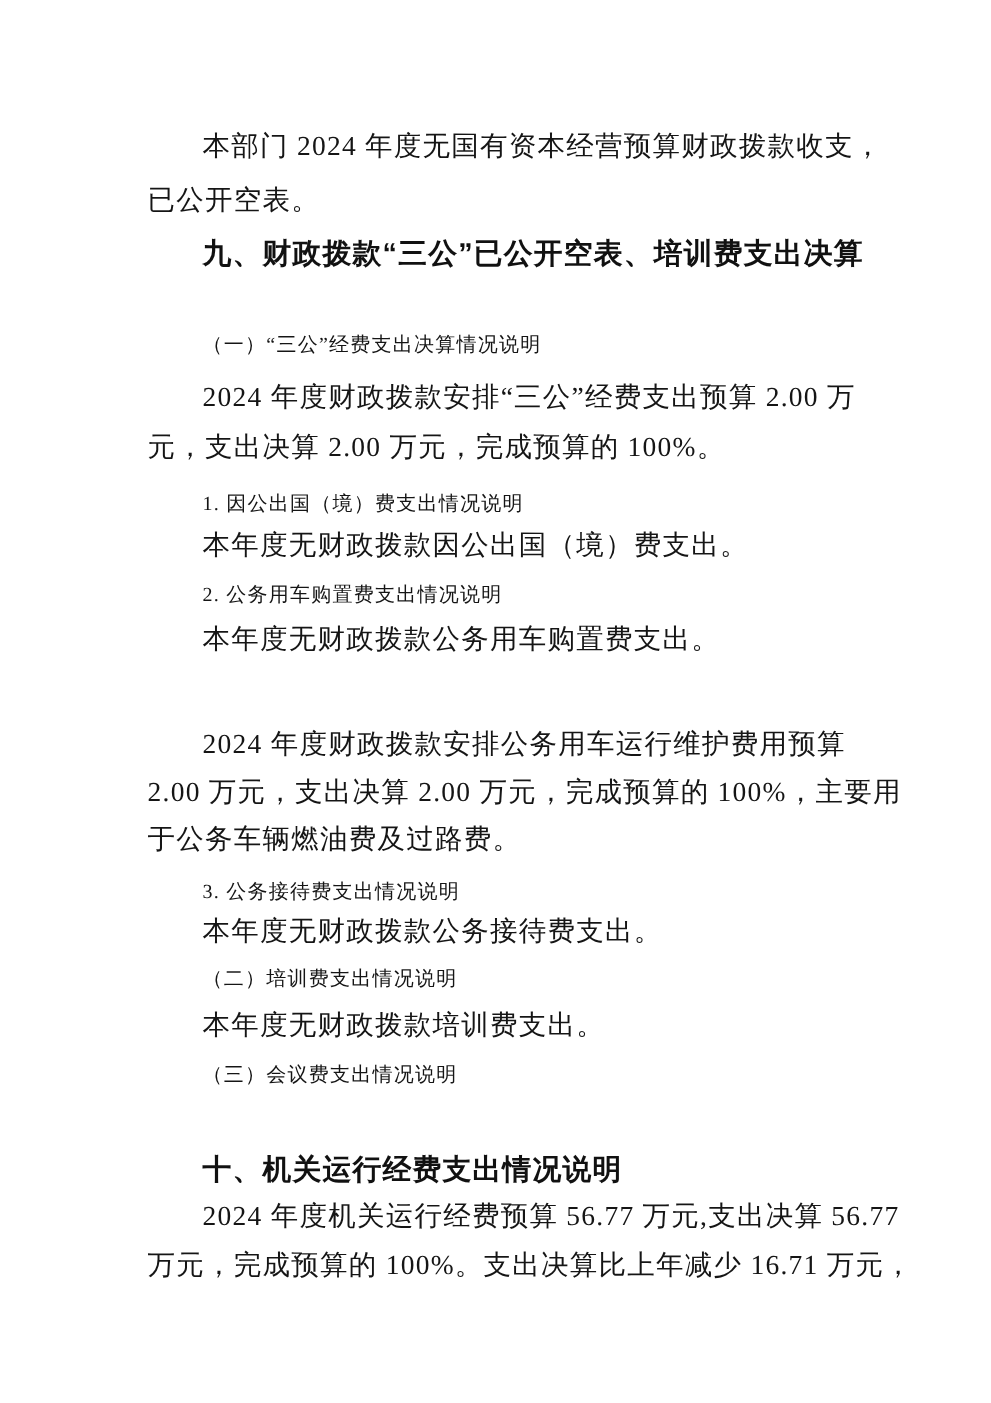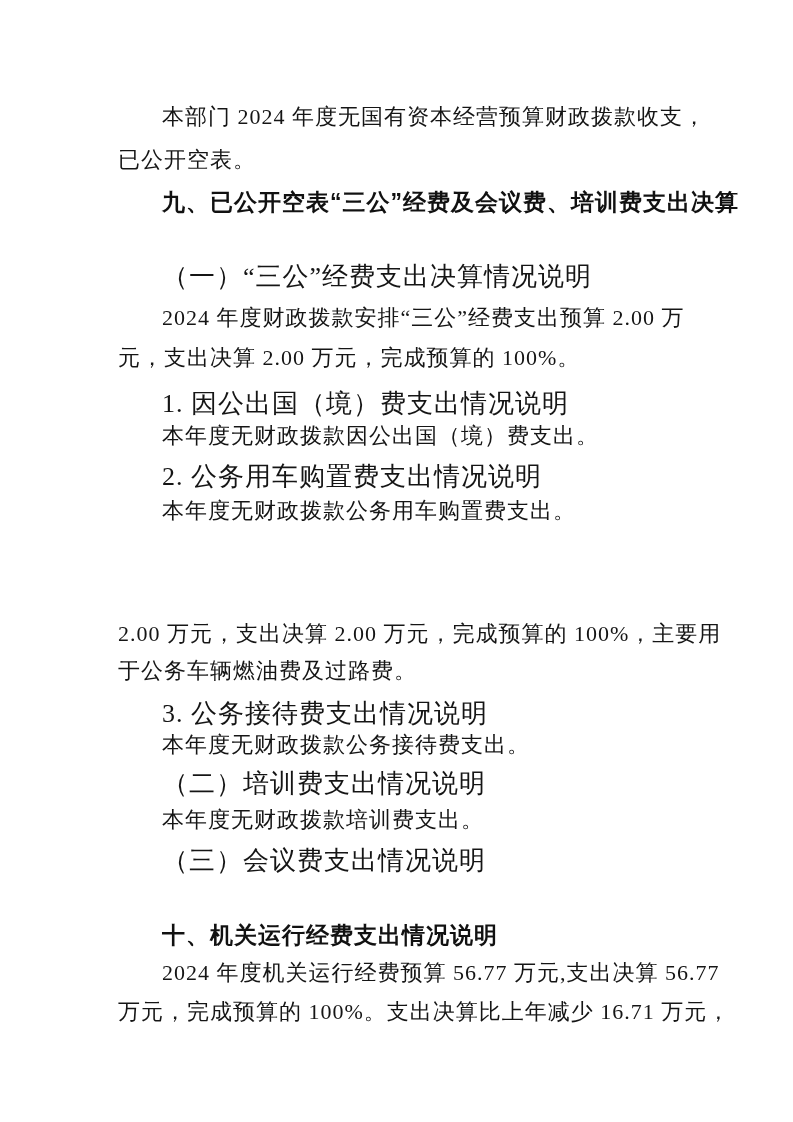--- a/index.html
+++ b/index.html
@@ -27,48 +27,49 @@
   
   .body {
     font-family: "Liberation Serif", "DejaVu Serif", serif;
     font-size: 22px;
     font-weight: 400;
     line-height: 27px;
   }
   
   .subheading {
     font-family: "Liberation Serif", "DejaVu Serif", serif;
-    font-size: 26px;
+    font-size: 16px;
     font-weight: 400;
     line-height: 27px;
   }
   
   .heading {
     font-family: "Liberation Sans", "DejaVu Sans", sans-serif;
     font-size: 23px;
     font-weight: 700;
     line-height: 28px;
     color: #111111;
   }
   .indent { text-indent: 44px; }
 </style>
 </head>
 <body>
 
 <div class="page">
   <div class="line body indent" style="top:103px">本部门 2024 年度无国有资本经营预算财政拨款收支，</div>
   <div class="line body" style="top:146px">已公开空表。</div>
-  <div class="line heading indent" style="top:188px">九、已公开空表“三公”经费及会议费、培训费支出决算</div>
+  <div class="line heading indent" style="top:188px">九、财政拨款“三公”已公开空表、培训费支出决算</div>
   <div class="line subheading indent" style="top:263px">（一）“三公”经费支出决算情况说明</div>
   <div class="line body indent" style="top:304px">2024 年度财政拨款安排“三公”经费支出预算 2.00 万</div>
   <div class="line body" style="top:344px">元，支出决算 2.00 万元，完成预算的 100%。</div>
   <div class="line subheading indent" style="top:390px">1. 因公出国（境）费支出情况说明</div>
   <div class="line body indent" style="top:422px">本年度无财政拨款因公出国（境）费支出。</div>
   <div class="line subheading indent" style="top:463px">2. 公务用车购置费支出情况说明</div>
   <div class="line body indent" style="top:497px">本年度无财政拨款公务用车购置费支出。</div>
+  <div class="line body indent" style="top:581px">2024 年度财政拨款安排公务用车运行维护费用预算</div>
   <div class="line body" style="top:620px">2.00 万元，支出决算 2.00 万元，完成预算的 100%，主要用</div>
   <div class="line body" style="top:657px">于公务车辆燃油费及过路费。</div>
   <div class="line subheading indent" style="top:700px">3. 公务接待费支出情况说明</div>
   <div class="line body indent" style="top:731px">本年度无财政拨款公务接待费支出。</div>
   <div class="line subheading indent" style="top:770px">（二）培训费支出情况说明</div>
   <div class="line body indent" style="top:806px">本年度无财政拨款培训费支出。</div>
   <div class="line subheading indent" style="top:847px">（三）会议费支出情况说明</div>
   <div class="line heading indent" style="top:921px">十、机关运行经费支出情况说明</div>
   <div class="line body indent" style="top:959px">2024 年度机关运行经费预算 56.77 万元,支出决算 56.77</div>
   <div class="line body" style="top:998px">万元，完成预算的 100%。支出决算比上年减少 16.71 万元，</div>

